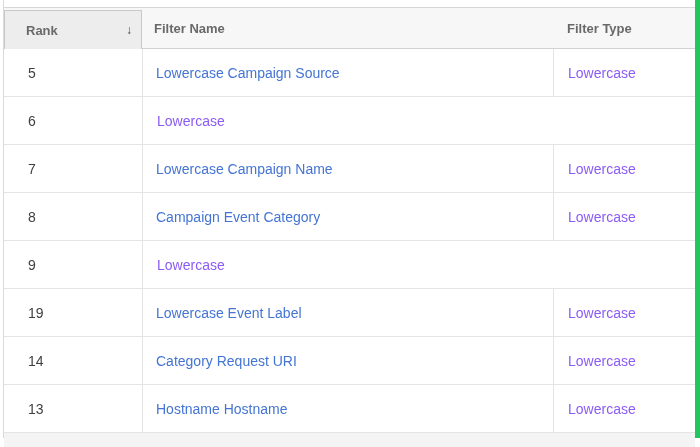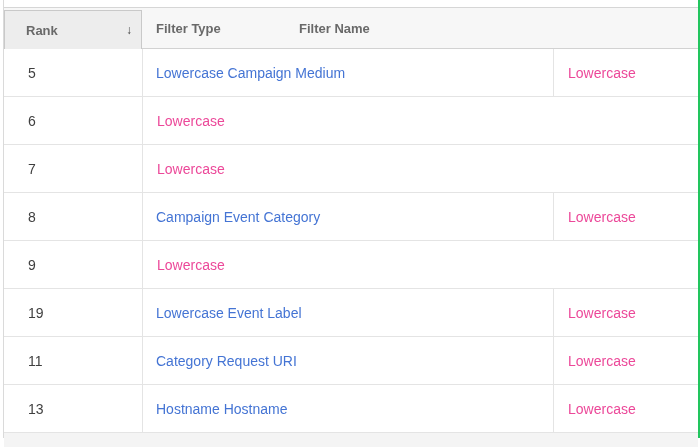--- a/index.html
+++ b/index.html
@@ -4,21 +4,21 @@
 <style>
   * { margin: 0; padding: 0; box-sizing: border-box; }
   html, body { width: 700px; height: 447px; background: #ffffff; overflow: hidden; }
   body { font-family: "Liberation Sans", "DejaVu Sans", sans-serif; color: #3f3f3f; }
 
   .panel {
     position: absolute;
     left: 3px; top: 0;
     width: 697px; height: 438px;
     border-left: 1px solid var(--panel-border, #dadada);
-    border-right: 2px solid #22c55e;
+    border-right: 5px solid #22c55e;
     background: #ffffff;
   }
 
   .table {
     margin-top: 7px;
     border-top: 1px solid var(--table-border, #d6d6d6);
   }
 
   
   .thead {
@@ -64,21 +64,21 @@
   }
   .td {
     display: flex;
     align-items: center;
     font-size: 14px;
     white-space: nowrap;
     overflow: hidden;
   }
   .td-rank { width: 138px; padding-left: 24px; color: #3f3f3f; }
   .td-name { width: 411px; border-left: 1px solid var(--row-border, #e4e4e4); padding-left: 13px; }
-  .td-type { flex: 1; border-left: 1px solid var(--row-border, #e4e4e4); padding-left: 14px; color: #ec4899; }
+  .td-type { flex: 1; border-left: 1px solid var(--row-border, #e4e4e4); padding-left: 14px; color: #8b5cf6; }
 
   .link {
     color: var(--link-blue, #4474d4);
     text-decoration: none;
     cursor: pointer;
   }
 
   
   .tfoot {
     height: 15px;
@@ -89,54 +89,57 @@
 <body>
 
 <div class="panel">
   <div class="table">
 
     <div class="thead">
       <div class="th th-rank">
         <span>Rank</span>
         <span class="sort-arrow">↓</span>
       </div>
+      <div class="th th-name">
+        <span>Filter Name</span>
+      </div>
       <div class="th th-type">
         <span>Filter Type</span>
       </div>
-      <div class="th th-name">
-        <span>Filter Name</span>
-      </div>
     </div>
 
     <div id="rows">
   <div class="tr">
     <div class="td td-rank">
       <span>5</span>
     </div>
     <div class="td td-name">
-      <a class="link">Lowercase Campaign Medium</a>
+      <a class="link">Lowercase Campaign Source</a>
     </div>
     <div class="td td-type">
       <span>Lowercase</span>
     </div>
   </div>
 
   <div class="tr">
     <div class="td td-rank">
       <span>6</span>
     </div>
     <div class="td td-type">
       <span>Lowercase</span>
     </div>
   </div>
 
   <div class="tr">
     <div class="td td-rank">
       <span>7</span>
     </div>
+    <div class="td td-name">
+      <a class="link">Lowercase Campaign Name</a>
+    </div>
     <div class="td td-type">
       <span>Lowercase</span>
     </div>
   </div>
 
   <div class="tr">
     <div class="td td-rank">
       <span>8</span>
     </div>
     <div class="td td-name">
@@ -163,21 +166,21 @@
     <div class="td td-name">
       <a class="link">Lowercase Event Label</a>
     </div>
     <div class="td td-type">
       <span>Lowercase</span>
     </div>
   </div>
 
   <div class="tr">
     <div class="td td-rank">
-      <span>11</span>
+      <span>14</span>
     </div>
     <div class="td td-name">
       <a class="link">Category Request URI</a>
     </div>
     <div class="td td-type">
       <span>Lowercase</span>
     </div>
   </div>
 
   <div class="tr">

